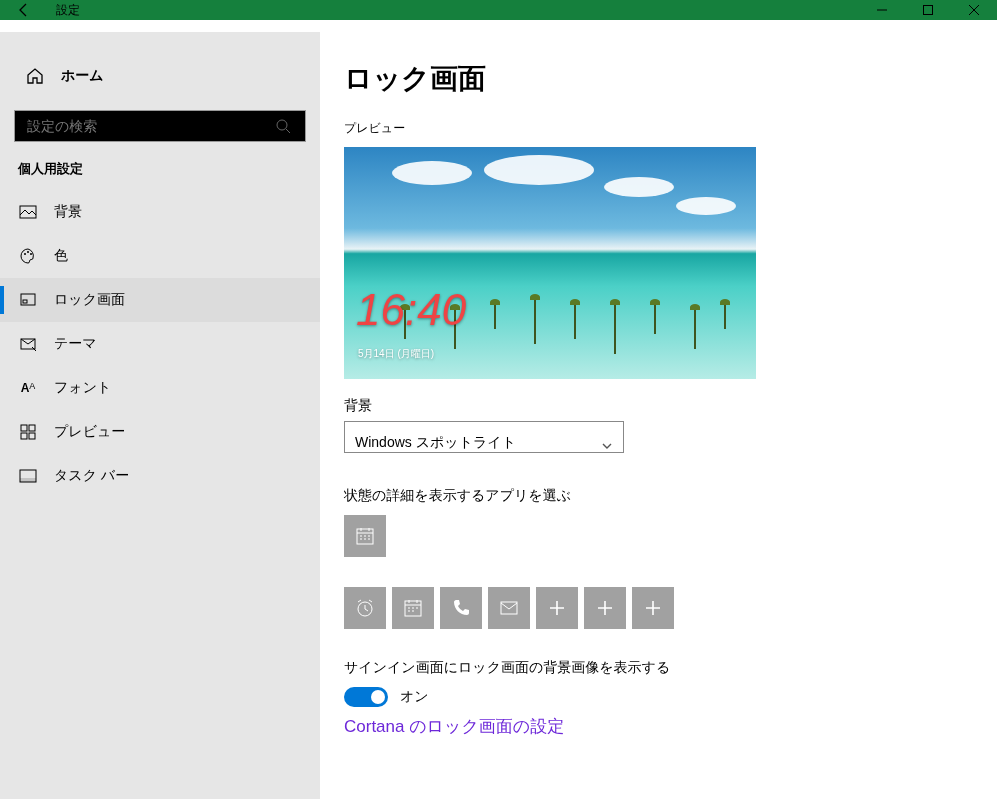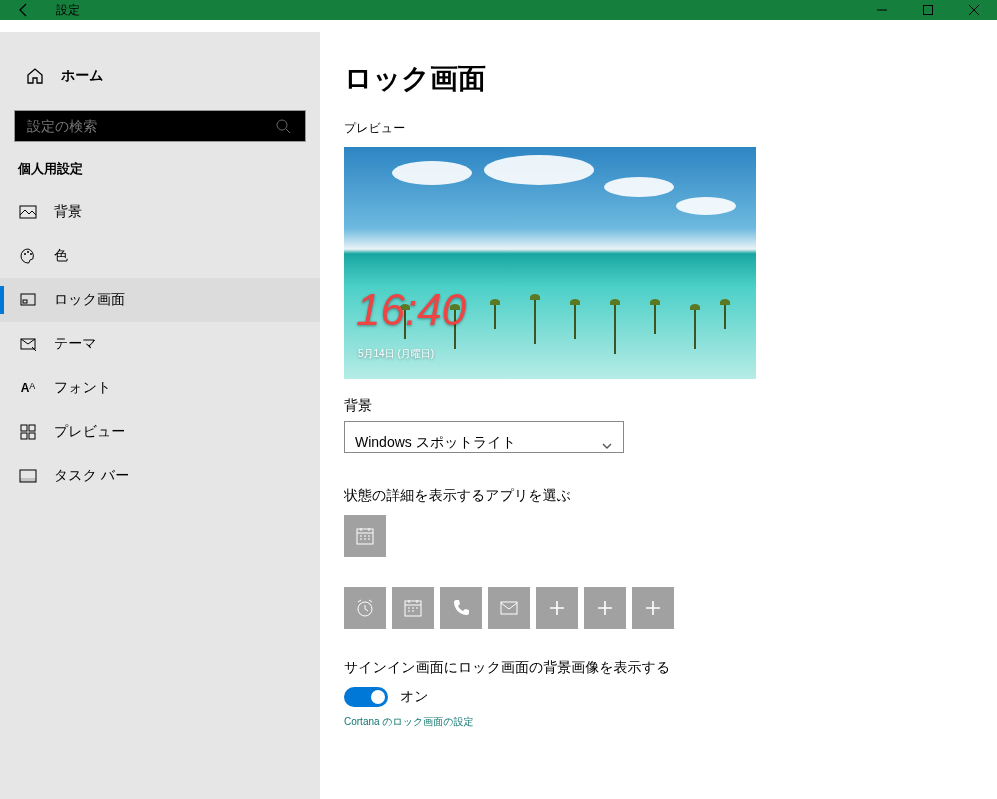--- a/index.html
+++ b/index.html
@@ -46,21 +46,21 @@
 .combo .chev { font-size:10px; color:#555; }
 
 .tilegroup { display:flex; gap:6px; margin-top:10px; margin-bottom:30px; }
 .tile { width:42px; height:42px; background:#a1a1a1; display:flex; align-items:center; justify-content:center; color:#fff; }
 .tile svg { fill:#fff; }
 
 .toggle-row { display:flex; align-items:center; gap:12px; margin-top:10px; margin-bottom:8px; }
 .toggle { width:44px; height:20px; border-radius:10px; background:#0078d7; position:relative; }
 .toggle .knob { position:absolute; right:3px; top:3px; width:14px; height:14px; border-radius:50%; background:#fff; }
 
-.link { color:#0f766e; font-size:10px; }
+.link { color:#6d28d9; font-size:17px; }
 
 svg { display:block; }
 </style>
 </head>
 <body>
 
 <div class="topaccent"></div>
 
 <div class="titlebar">
   <div class="back">

